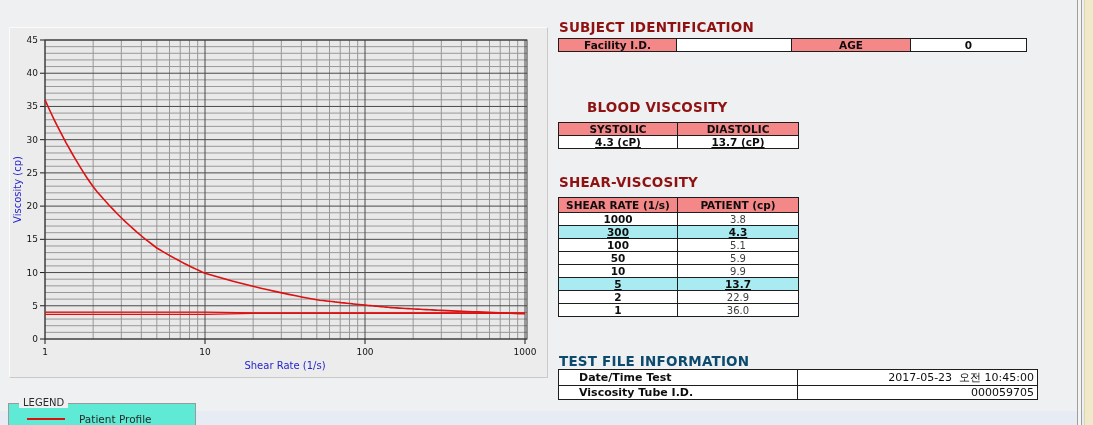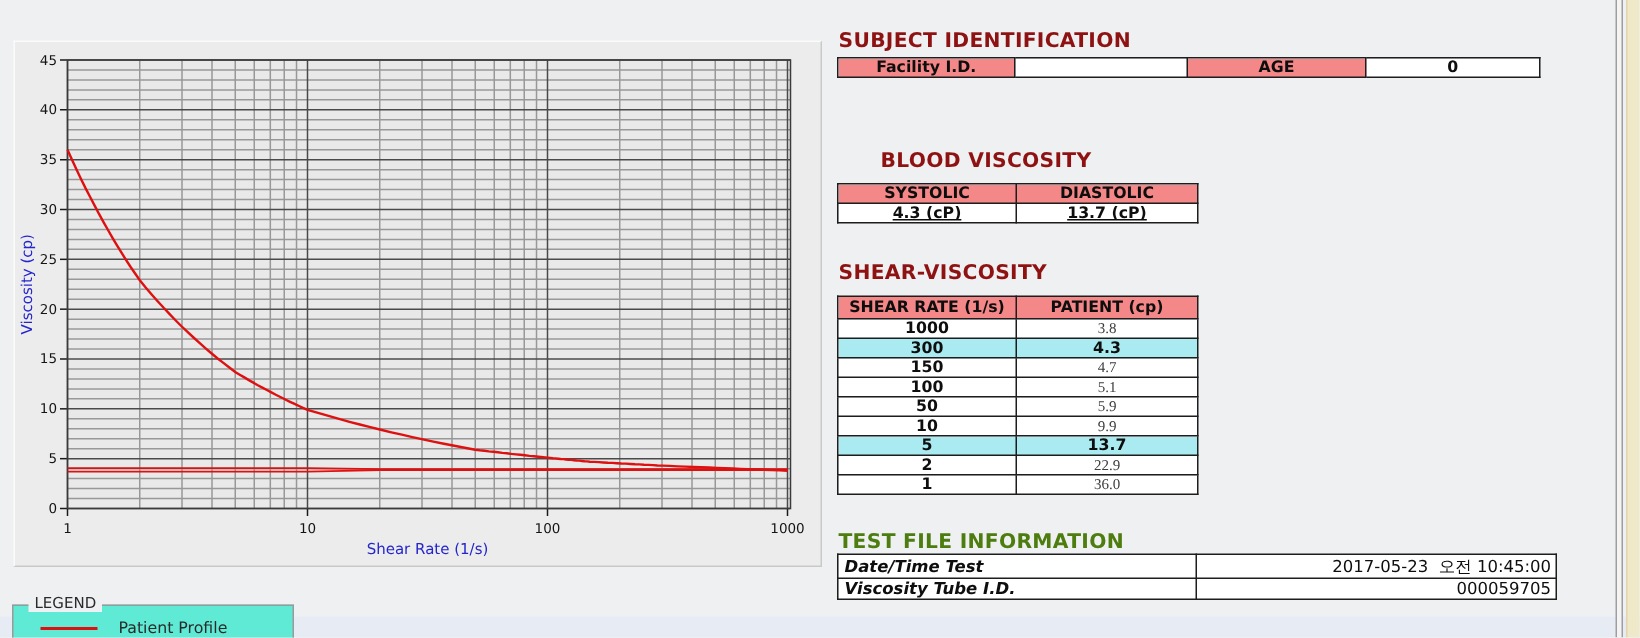--- a/index.html
+++ b/index.html
@@ -29,35 +29,35 @@
     background:#EFF0F2;font-size:10px;color:#2a2a2a;
   }
   .legend-row{display:flex;align-items:center;height:100%;padding-left:18px;}
   .legend-line{display:inline-block;width:38px;height:2px;background:#DE1010;}
   .legend-label{margin-left:14px;font-size:10.5px;color:#2a2a2a;}
   
   .section-title{
     position:absolute;font-size:13.5px;font-weight:bold;color:#8F1212;
     letter-spacing:.2px;white-space:nowrap;
   }
-  .section-title.bright{color:#4d7c0f;}
+  .section-title.bright{color:#0c4a6e;}
   
   table{position:absolute;border-collapse:collapse;table-layout:fixed;border:1px solid #121212;}
   td{
     border:1px solid #1d1d1d;height:12px;padding:0 2px;
     font-size:10.5px;font-weight:bold;text-align:center;color:#0e0e0e;
     background:#FFFFFF;overflow:hidden;white-space:nowrap;
   }
   td.hdr{background:#F48787;}
-  td.dim{font-weight:normal;color:#3d3d3d;font-size:10px;font-family:Liberation Serif, serif;}
-  tr.hl td{background:#A9EBF0;margin-left:28px;}
+  td.dim{font-weight:normal;color:#3d3d3d;font-size:10px;}
+  tr.hl td{background:#A9EBF0;text-decoration:underline;margin-left:28px;}
   td.uval{text-decoration:underline;}
   .shear-table td.shdr{height:14px;}
   .test-table td{height:12.5px;font-size:11px;}
-  .test-table td.lbl{text-align:left;padding-left:4px;font-style:italic;}
+  .test-table td.lbl{text-align:left;padding-left:20px;}
   .test-table td.val{text-align:right;font-weight:normal;padding-right:3px;white-space:pre;margin-top:36px;}
   
   .edge-divider{
     position:absolute;left:1077px;top:0;width:3px;height:425px;
     background:#F4F4F4;border-left:1px solid #9E9E9E;border-right:1px solid #9E9E9E;
   }
   .edge-strip{
     position:absolute;left:1084px;top:0;width:9px;height:425px;
     background:#EFE9CA;border-left:1px solid #E0D6AC;
   }
@@ -240,24 +240,20 @@
   <tbody>
       <tr>
         <td>1000</td>
         <td class="dim">3.8</td>
       </tr>
       <tr class="hl">
         <td>300</td>
         <td>4.3</td>
       </tr>
       <tr>
-        <td>150</td>
-        <td class="dim">4.7</td>
-      </tr>
-      <tr>
         <td>100</td>
         <td class="dim">5.1</td>
       </tr>
       <tr>
         <td>50</td>
         <td class="dim">5.9</td>
       </tr>
       <tr>
         <td>10</td>
         <td class="dim">9.9</td>

